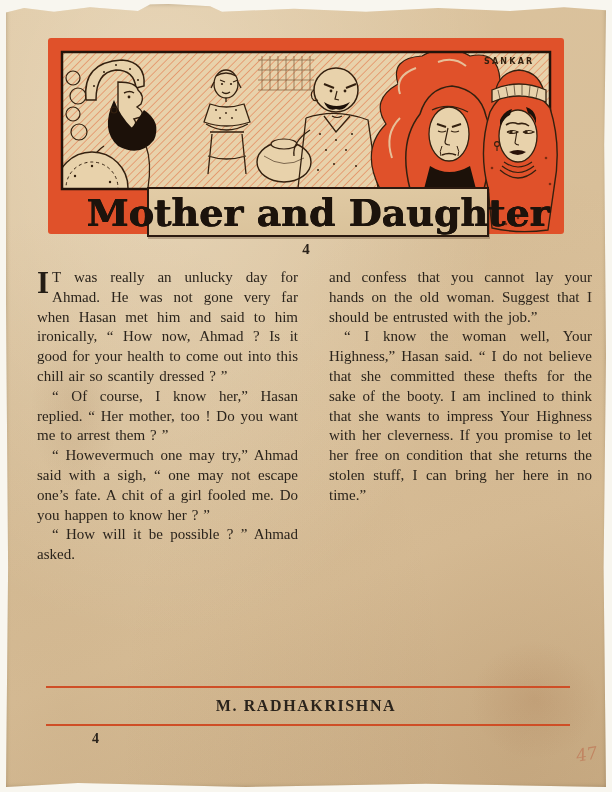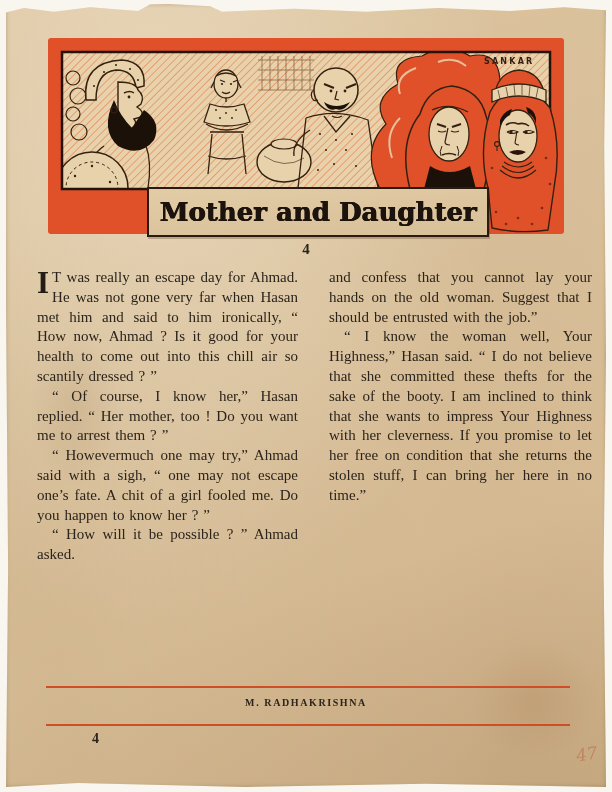--- a/index.html
+++ b/index.html
@@ -25,40 +25,40 @@
   
   #masthead{position:absolute;left:48px;top:38px;width:516px;height:196px;}
   #masthead svg{display:block;}
   
   #banner{position:absolute;left:147px;top:187px;width:342px;height:50px;
     background:linear-gradient(175deg,#e2cca6,#d8c098);
     border:2.5px solid #2b1a10;box-sizing:border-box;z-index:5;
     display:flex;align-items:center;justify-content:center;
     box-shadow:1px 2px 0 rgba(60,30,10,.25);}
   #banner .title{font-family:"DejaVu Serif",serif;font-weight:bold;
-    font-size:26px;color:#1c130c;letter-spacing:0px;
+    font-size:38px;color:#1c130c;letter-spacing:0px;
     text-shadow:.7px 0 0 #1c130c, 0 .4px 0 #1c130c;white-space:nowrap;}
   #chapter-number{position:absolute;left:0;top:241px;width:612px;text-align:center;
     font-weight:bold;font-size:15px;color:#2a221a;z-index:4;}
   
   .col{position:absolute;top:268px;font-size:15px;line-height:19.8px;
     color:#2b241c;text-align:justify;word-spacing:1.2px;}
   #col-left{left:37px;width:261px;}
   #col-right{left:329px;width:263px;}
   .col p{margin:0;text-indent:15px;}
   .col p.noindent{text-indent:0;}
   .initial{float:left;font-size:31px;line-height:26px;font-weight:bold;
     padding:2px 3px 0 0;color:#241d15;}
   
   .rule{position:absolute;left:46px;width:524px;height:0;
     border-top:2.5px solid #cf4e26;z-index:2;}
   #rule-top{top:686px;}
   #rule-bottom{top:724px;}
   #byline{position:absolute;left:0;top:697px;width:612px;text-align:center;
-    font-size:10px;font-weight:bold;letter-spacing:1.6px;color:#2b241c;}
+    font-size:16px;font-weight:bold;letter-spacing:1.6px;color:#2b241c;}
   #page-number{position:absolute;left:92px;top:731px;font-size:14px;
     font-weight:bold;color:#2b241c;}
   #handwritten-mark{position:absolute;right:14px;top:744px;
     font-family:"DejaVu Serif",serif;font-style:italic;font-size:17px;
     color:rgba(186,88,60,.45);transform:rotate(-10deg);}
 </style>
 </head>
 <body>
 
 <div id="page">
@@ -220,21 +220,21 @@
       <text x="436" y="26" font-size="8" letter-spacing="2.2" fill="#33200f" style="font-family:'DejaVu Sans',sans-serif;font-weight:bold">SANKAR</text>
     </svg>
   </div>
 
   <div id="banner">
     <span class="title">Mother and Daughter</span>
   </div>
   <div id="chapter-number">4</div>
 
   <div id="col-left" class="col">
-    <p class="noindent"><span class="initial">I</span><span>T was really an escape day for Ahmad.  He was not gone very far when Hasan met him and said to him ironically, “ How now, Ahmad ?  Is it good for your health to come out into this chill air so scantily dressed ? ”</span></p>
+    <p class="noindent"><span class="initial">I</span><span>T was really an unlucky day for Ahmad.  He was not gone very far when Hasan met him and said to him ironically, “ How now, Ahmad ?  Is it good for your health to come out into this chill air so scantily dressed ? ”</span></p>
     <p>“ Of course, I know her,” Hasan replied.  “ Her mother, too !  Do you want me to arrest them ? ”</p>
     <p>“ Howevermuch one may try,” Ahmad said with a sigh, “ one may not escape one’s fate.  A chit of a girl fooled me.  Do you happen to know her ? ”</p>
     <p>“ How will it be possible ? ” Ahmad asked.</p>
   </div>
   <div id="col-right" class="col">
     <p class="noindent">and confess that you cannot lay your hands on the old woman.  Suggest that I should be entrusted with the job.”</p>
     <p>“ I know the woman well, Your Highness,” Hasan said.  “ I do not believe that she committed these thefts for the sake of the booty.  I am inclined to think that she wants to impress Your Highness with her cleverness.  If you promise to let her free on condition that she returns the stolen stuff, I can bring her here in no time.”</p>
   </div>
 
   <div id="rule-top" class="rule"></div>

